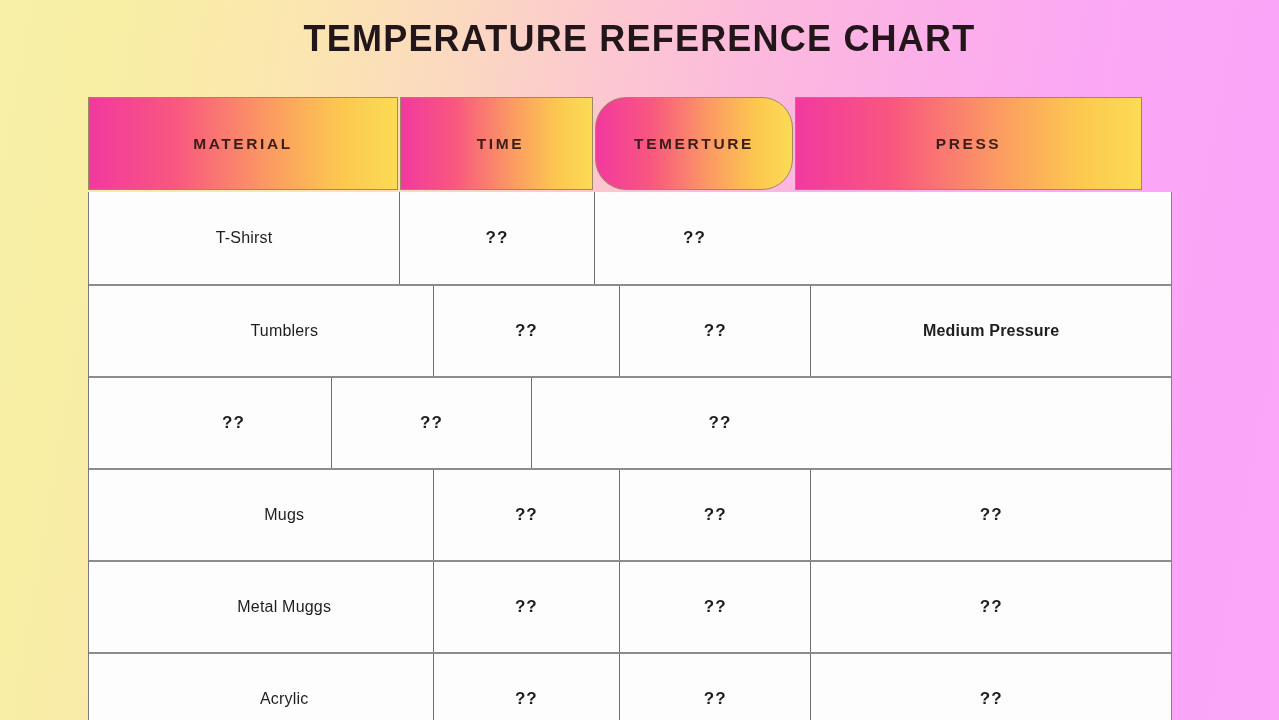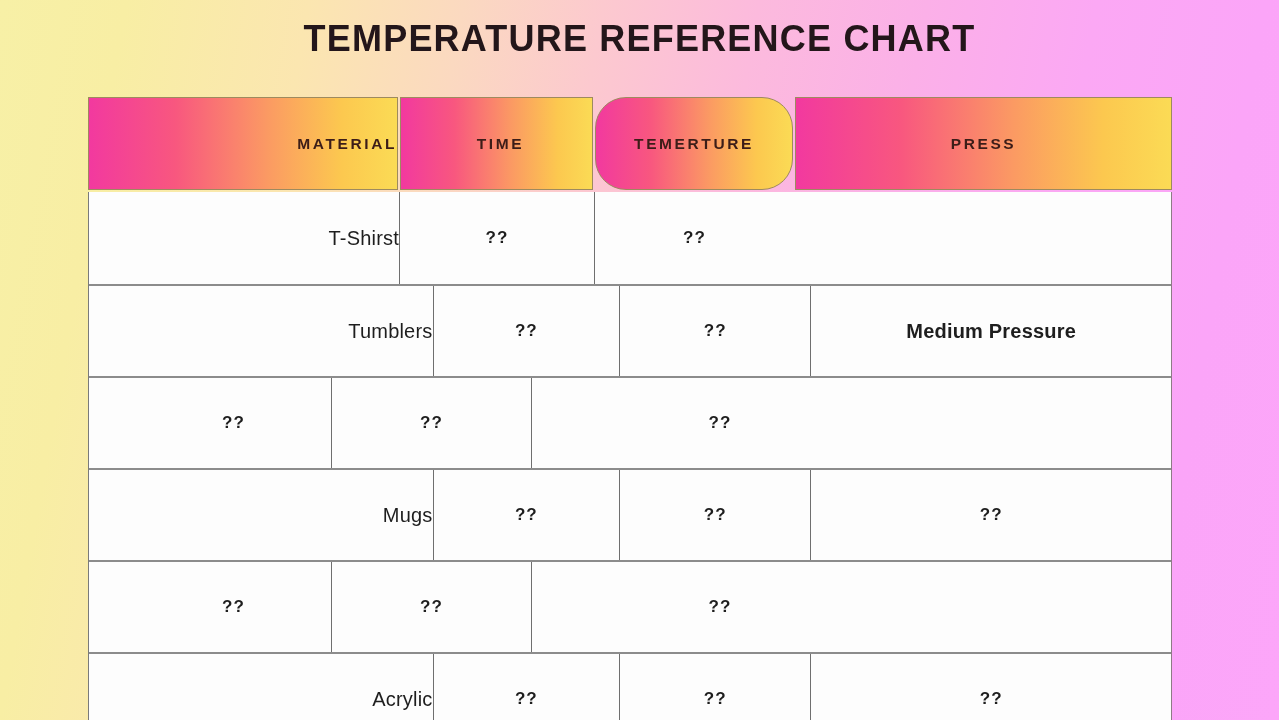--- a/index.html
+++ b/index.html
@@ -106,39 +106,39 @@
   .tr + .tr {
     border-top: 2px solid #8c8c8c;
     padding-left: 47px;
   }
   .td {
     height: 100%;
     display: flex;
     align-items: center;
     justify-content: center;
     box-sizing: border-box;
-    font-size: 20px;
+    font-size: 16px;
     color: #1e1e1e;
     letter-spacing: 0.2px;
   }
   .td + .td {
     border-left: 1px solid #6f6f6f;
   }
   .td.bold { font-weight: 700; }
   .td.mark { font-weight: 700; font-size: 17px; letter-spacing: 1px; }
 
   
-  .c0 { width: 310px; justify-content: flex-end; }
+  .c0 { width: 310px; }
   .c1 { width: 195px; }
   .c2 { width: 200px; }
   .c3 { width: 377px; }
   .th.c0 { width: 310px; }
   .th.c1 { width: 193px; padding-left: 8px; }
   .th.c2 { width: 198px; border-radius: 31px; }
-  .th.c3 { width: 377px; text-align: right; }
+  .th.c3 { width: 347px; text-align: right; }
 </style>
 </head>
 <body>
 
 <div class="page">
 
   <div class="title-block">
     <div class="title-top">SUBLIMATION</div>
     <div class="title-sub">TEMPERATURE REFERENCE CHART</div>
   </div>
@@ -182,20 +182,21 @@
       </div>
 
       <div class="tr">
         <div class="td c0">Mugs</div>
         <div class="td c1 mark">??</div>
         <div class="td c2 mark">??</div>
         <div class="td c3 mark">??</div>
       </div>
 
       <div class="tr">
+        <div class="td c0">Metal Muggs</div>
         <div class="td c1 mark">??</div>
         <div class="td c2 mark">??</div>
         <div class="td c3 mark">??</div>
       </div>
 
       <div class="tr">
         <div class="td c0">Acrylic</div>
         <div class="td c1 mark">??</div>
         <div class="td c2 mark">??</div>
         <div class="td c3 mark">??</div>

